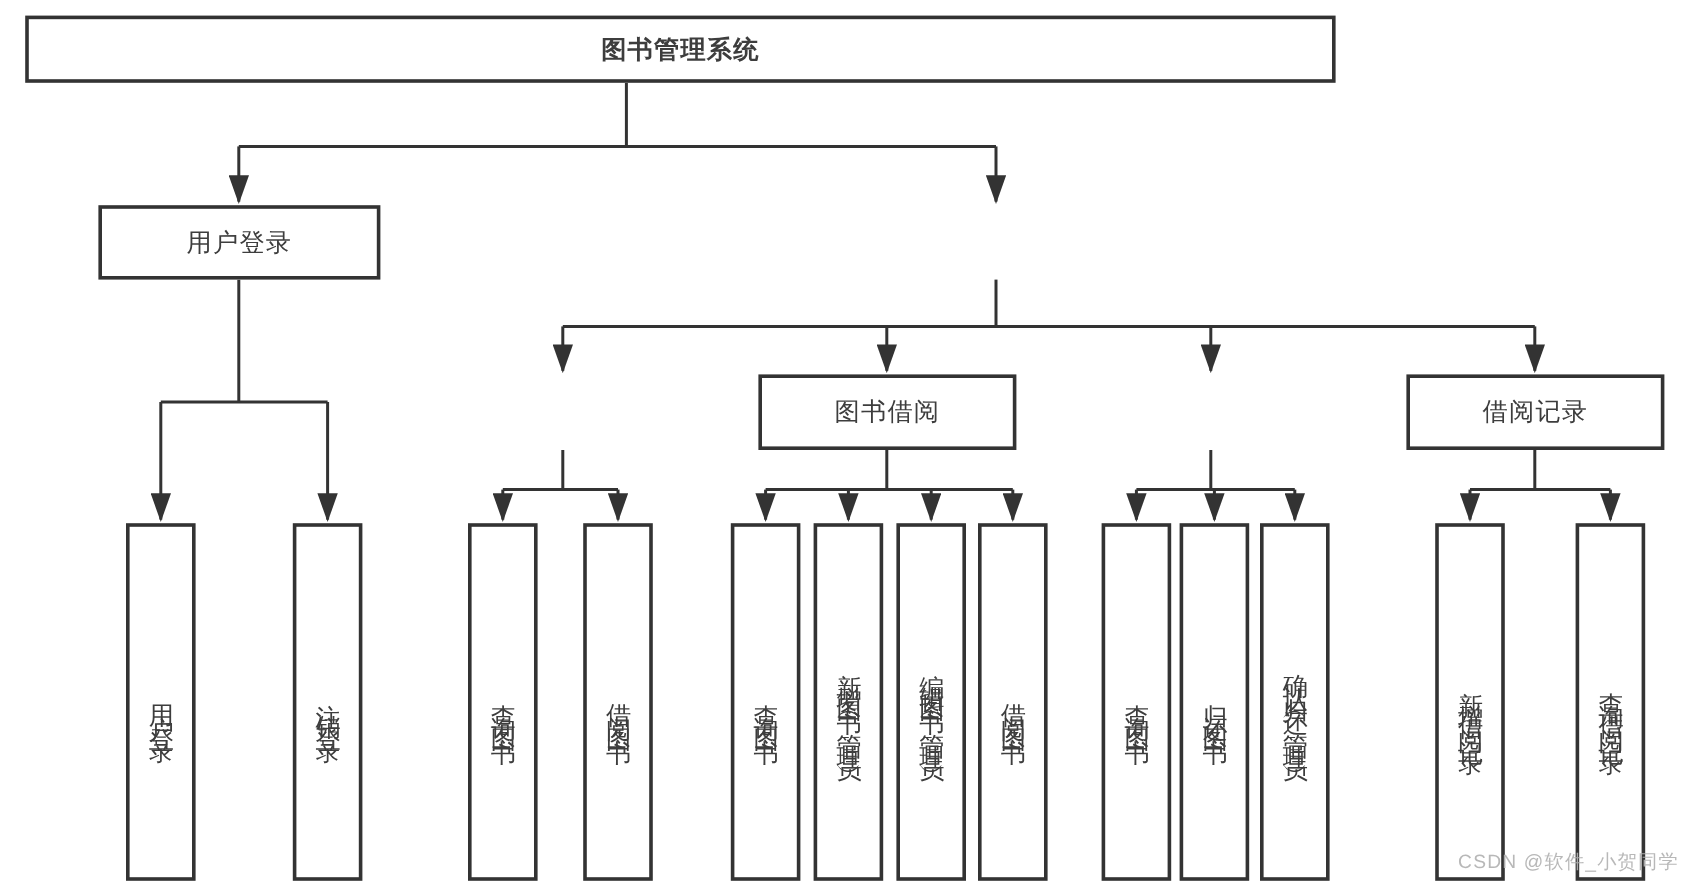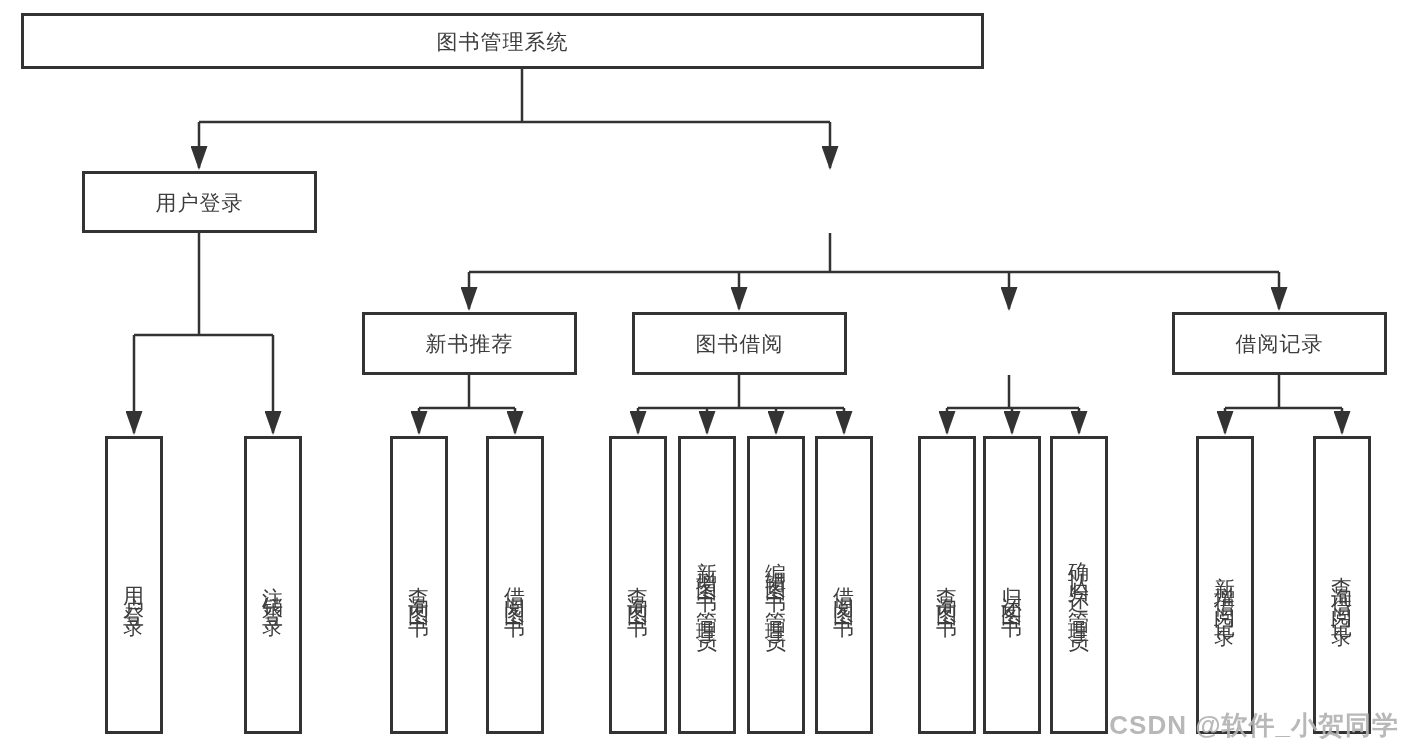--- a/index.html
+++ b/index.html
@@ -34,21 +34,21 @@
   .node.h span { white-space: nowrap; }
   .node.v span {
     writing-mode: vertical-rl;
     text-orientation: mixed;
     letter-spacing: 10px;
     font-size: 21px;
     line-height: 1;
     margin-bottom: -10px; 
   }
   
-  .n-root        { left: 21px;   top: 13px;  width: 963px; height: 56px; }
+  .n-root        { left: 21px;   top: 13px;  width: 1092px; height: 56px; font-weight: bold; }
   .n-user-login  { left: 82px;   top: 171px; width: 235px;  height: 62px; }
   .n-book-mgmt   { left: 712px;  top: 171px; width: 236px;  height: 62px; }
   .n-rec         { left: 362px;  top: 312px; width: 215px;  height: 63px; }
   .n-borrow      { left: 632px;  top: 312px; width: 215px;  height: 63px; }
   .n-current     { left: 902px;  top: 312px; width: 215px;  height: 63px; }
   .n-record      { left: 1172px; top: 312px; width: 215px;  height: 63px; }
   .leaf          { top: 436px; width: 58px; height: 298px; }
   .l-1a { left: 105px;  }
   .l-1b { left: 244px;  }
   .l-2a { left: 390px;  }
@@ -58,27 +58,26 @@
   .l-3c { left: 747px;  }
   .l-3d { left: 815px;  }
   .l-4a { left: 918px;  }
   .l-4b { left: 983px;  }
   .l-4c { left: 1050px; }
   .l-5a { left: 1196px; }
   .l-5b { left: 1313px; }
   .watermark {
     position: absolute;
     right: 6px;
-    bottom: 4px;
+    bottom: 18px;
     z-index: 3;
-    font-size: 26px;
+    font-size: 16px;
     color: rgba(178, 178, 178, 0.92);
     letter-spacing: 1px;
     white-space: nowrap;
-    font-weight: bold;
   }
 </style>
 </head>
 <body>
 
 <div class="stage">
 
   <svg class="connectors" viewBox="0 0 1405 747" xmlns="http://www.w3.org/2000/svg">
     <defs>
       <marker id="ah" viewBox="0 0 24 17" refX="22" refY="8.5" markerWidth="24" markerHeight="17" markerUnits="userSpaceOnUse" orient="auto">
@@ -129,23 +128,20 @@
   </svg>
 
   <div class="node h n-root">
     <span>图书管理系统</span>
   </div>
 
   <div class="node h n-user-login">
     <span>用户登录</span>
   </div>
 
-  <div class="node h n-rec">
-    <span>新书推荐</span>
-  </div>
   <div class="node h n-borrow">
     <span>图书借阅</span>
   </div>
   <div class="node h n-record">
     <span>借阅记录</span>
   </div>
 
   <div class="node v leaf l-1a">
     <span>用户登录</span>
   </div>

